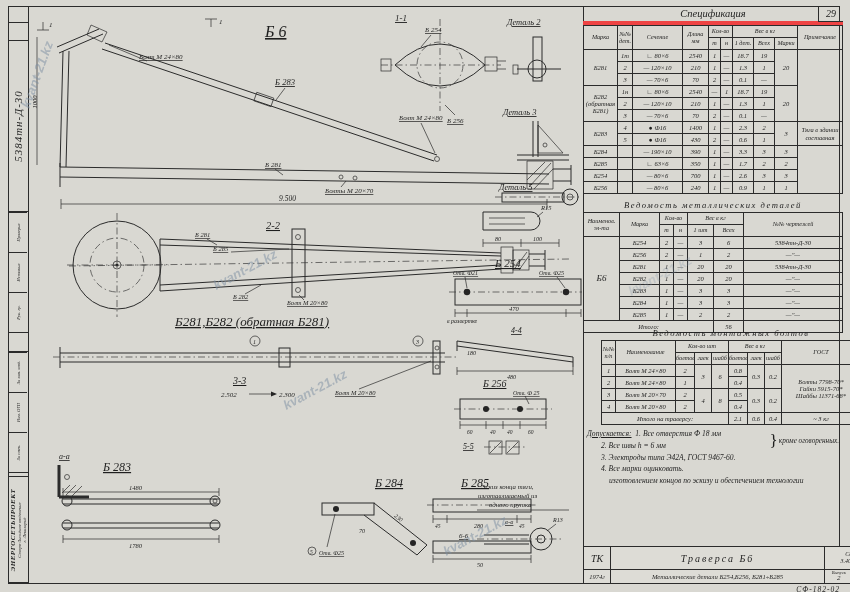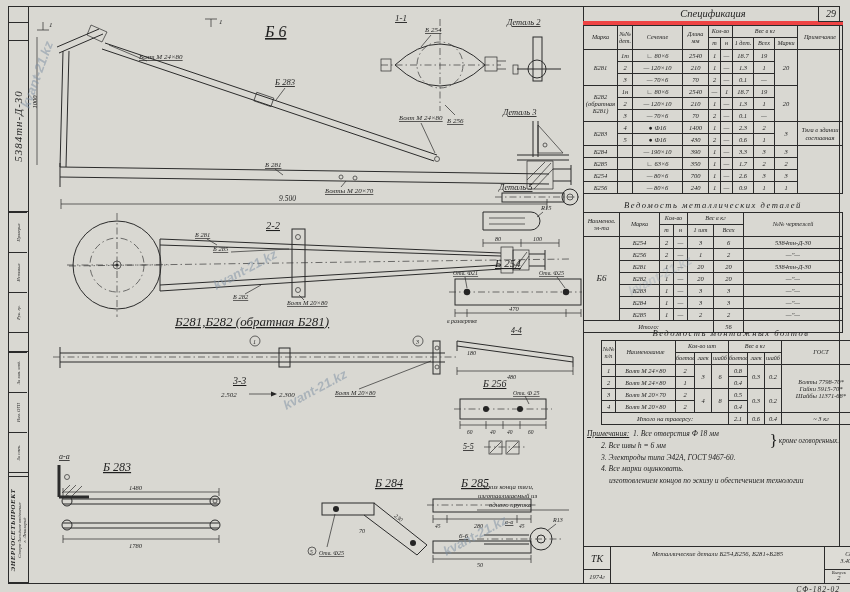--- a/index.html
+++ b/index.html
@@ -693,33 +693,34 @@
             </tr>
       </tbody>
         </table>
     </div>
 
     <div class="notes">
       <div class="brace">
           <span class="bsym">}</span>
           <span>кроме оговоренных.</span>
         </div>
-      <div><span class="nh">Примечания:</span>&nbsp;&nbsp;<span>1. Все отверстия Ф 18 мм</span></div>
+      <div><span class="nh">Допускается:</span>&nbsp;&nbsp;<span>1. Все отверстия Ф 18 мм</span></div>
       <div class="ind">2. Все швы h = 6 мм</div>
       <div class="ind">3. Электроды типа Э42А, ГОСТ 9467-60.</div>
       <div class="ind">4. Все марки оцинковать.</div>
       <div class="ind" style="padding-left:22px">изготовлением концов по эскизу и обеспечением технологии</div>
     </div>
 
     <div class="tblock">
       <div class="tb-left">
         <div class="tb-tk">ТК</div>
         <div class="tb-year">1974г</div>
       </div>
       <div class="tb-mid">
+        <div class="tb-title">Траверса  Б6</div>
         <div class="tb-sub">Металлические детали  Б254,Б256, Б281÷Б285</div>
       </div>
       <div class="tb-right">
         <div class="tb-series">
             <span>Серия</span>
             <span>3.407-10Г</span>
           </div>
         <div class="tb-vl">
           <div class="tb-v">
               <span class="lbl">Выпуск</span>

